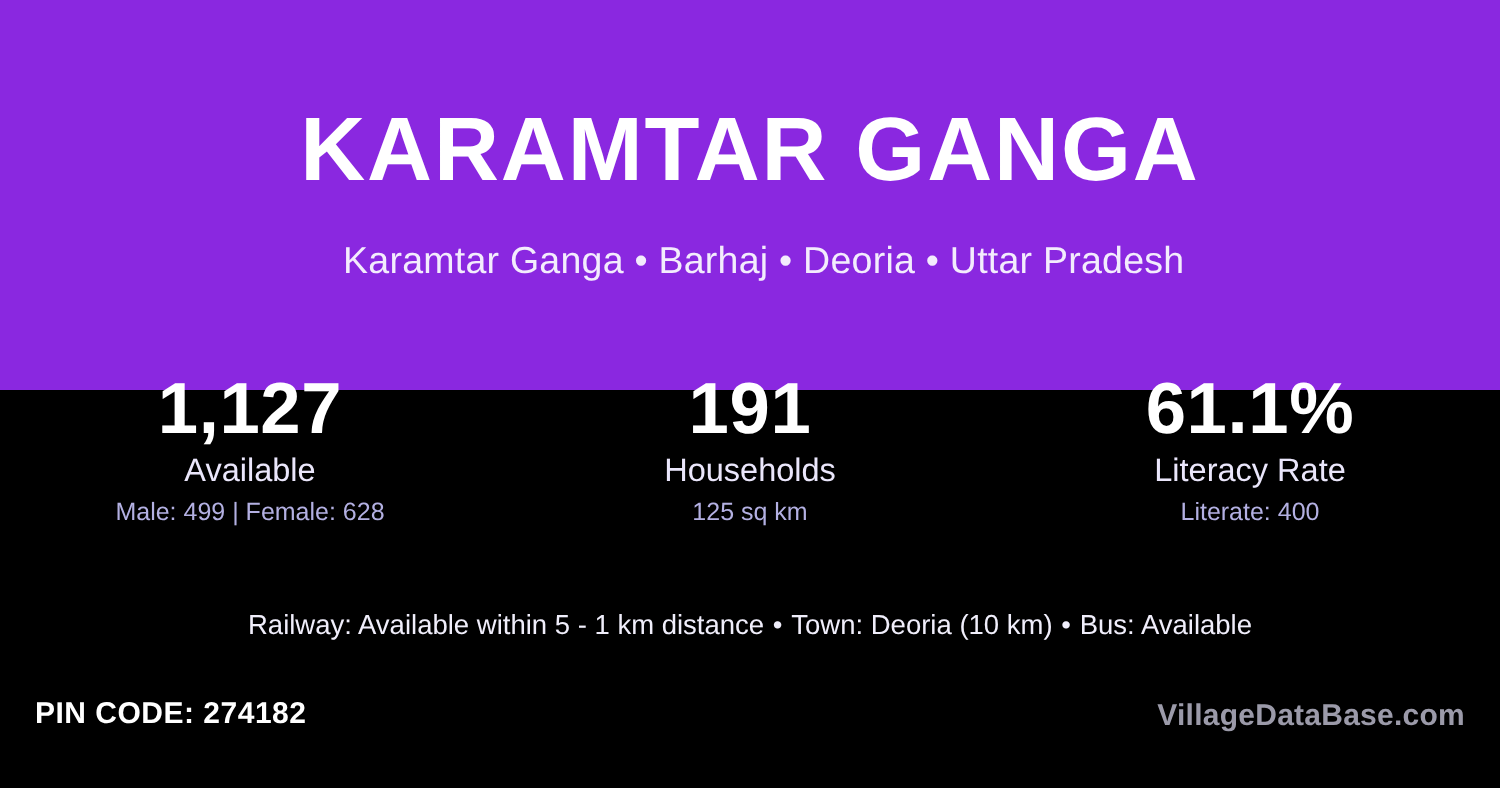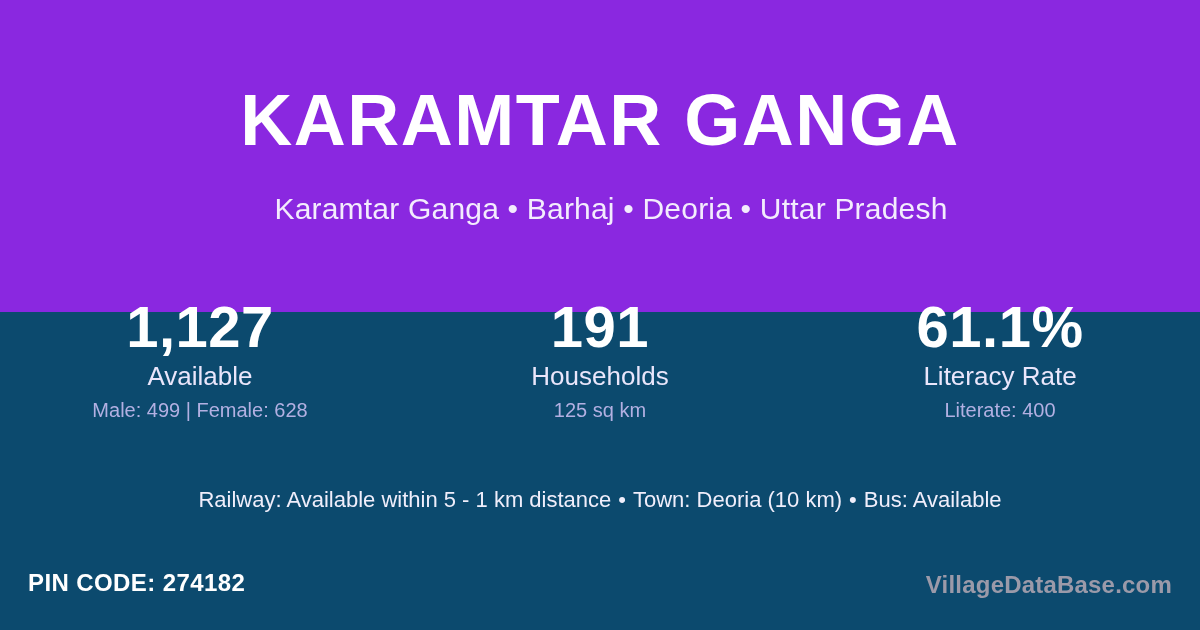--- a/index.html
+++ b/index.html
@@ -10,21 +10,21 @@
     width: 1200px;
     height: 630px;
     overflow: hidden;
     font-family: "Liberation Sans", sans-serif;
     background: #1a0aae;
   }
   .card {
     position: relative;
     width: 1200px;
     height: 630px;
-    background: #0c4a6e;
+    background: #000000;
     overflow: hidden;
   }
   
   .purple-band {
     position: absolute;
     left: 0;
     top: 0;
     width: 1200px;
     height: 312px;
     background: #8a28e0;
@@ -113,21 +113,21 @@
   }
   .infra-sep {
     padding: 0 7px;
     color: #f0eefb;
   }
 
   
   .footer {
     position: absolute;
     left: 0;
-    bottom: 4px;
+    bottom: 16px;
     width: 1200px;
     height: 72px;
   }
   .pin-code {
     position: absolute;
     left: 28px;
     top: 14px;
     font-size: 24px;
     line-height: 30px;
     font-weight: 700;

